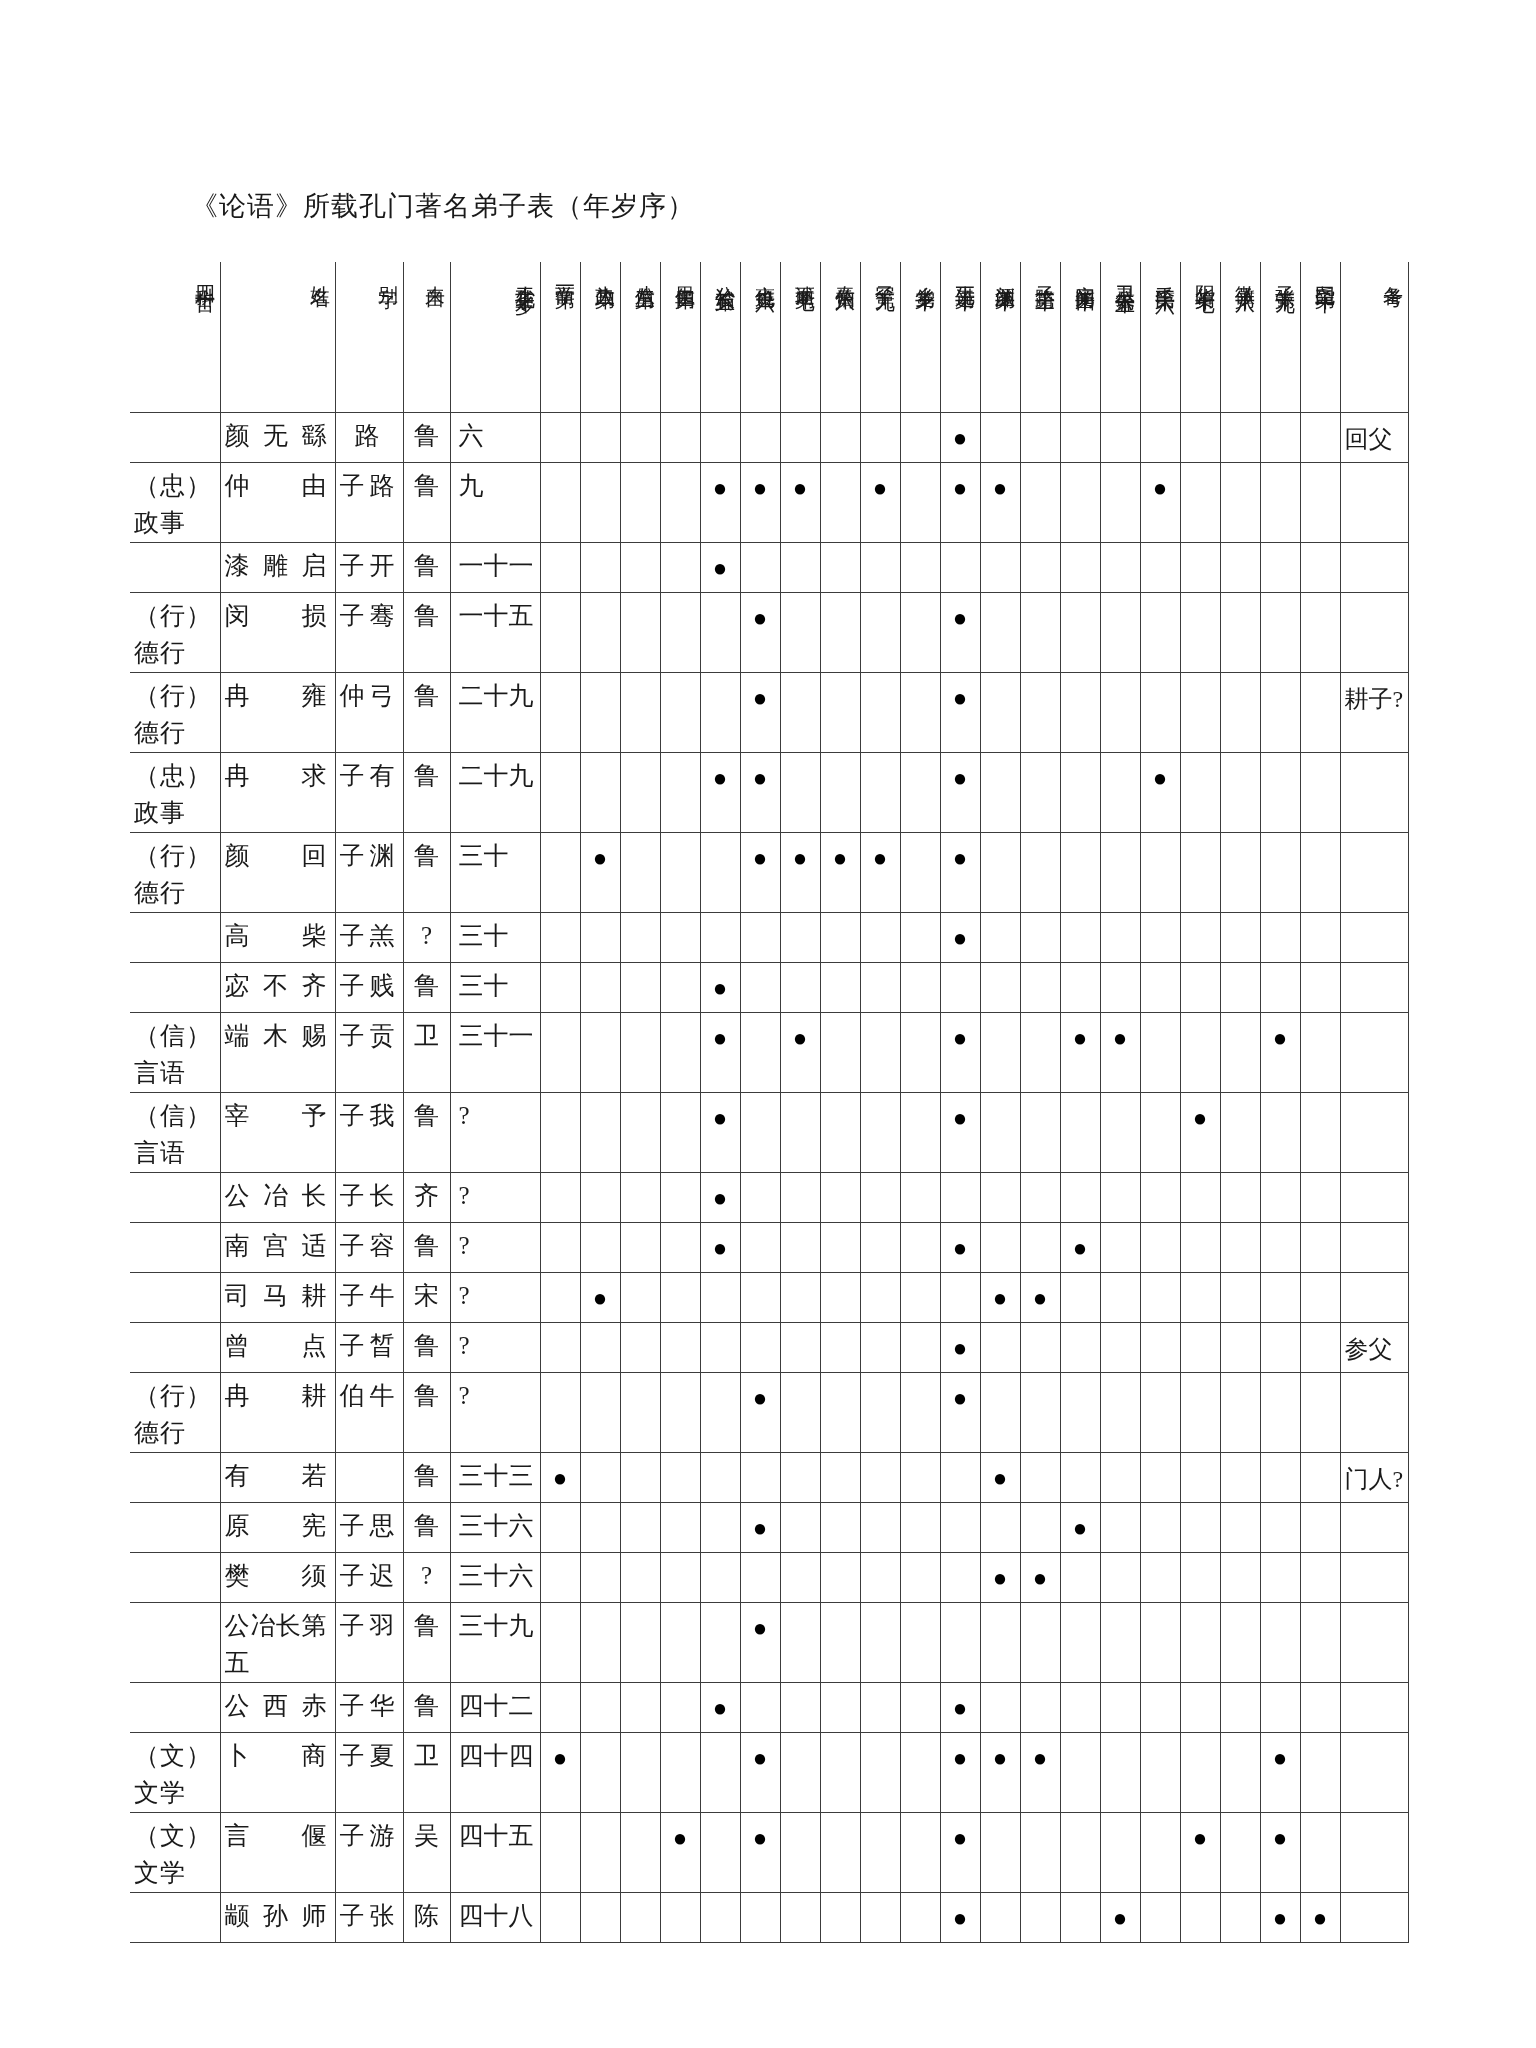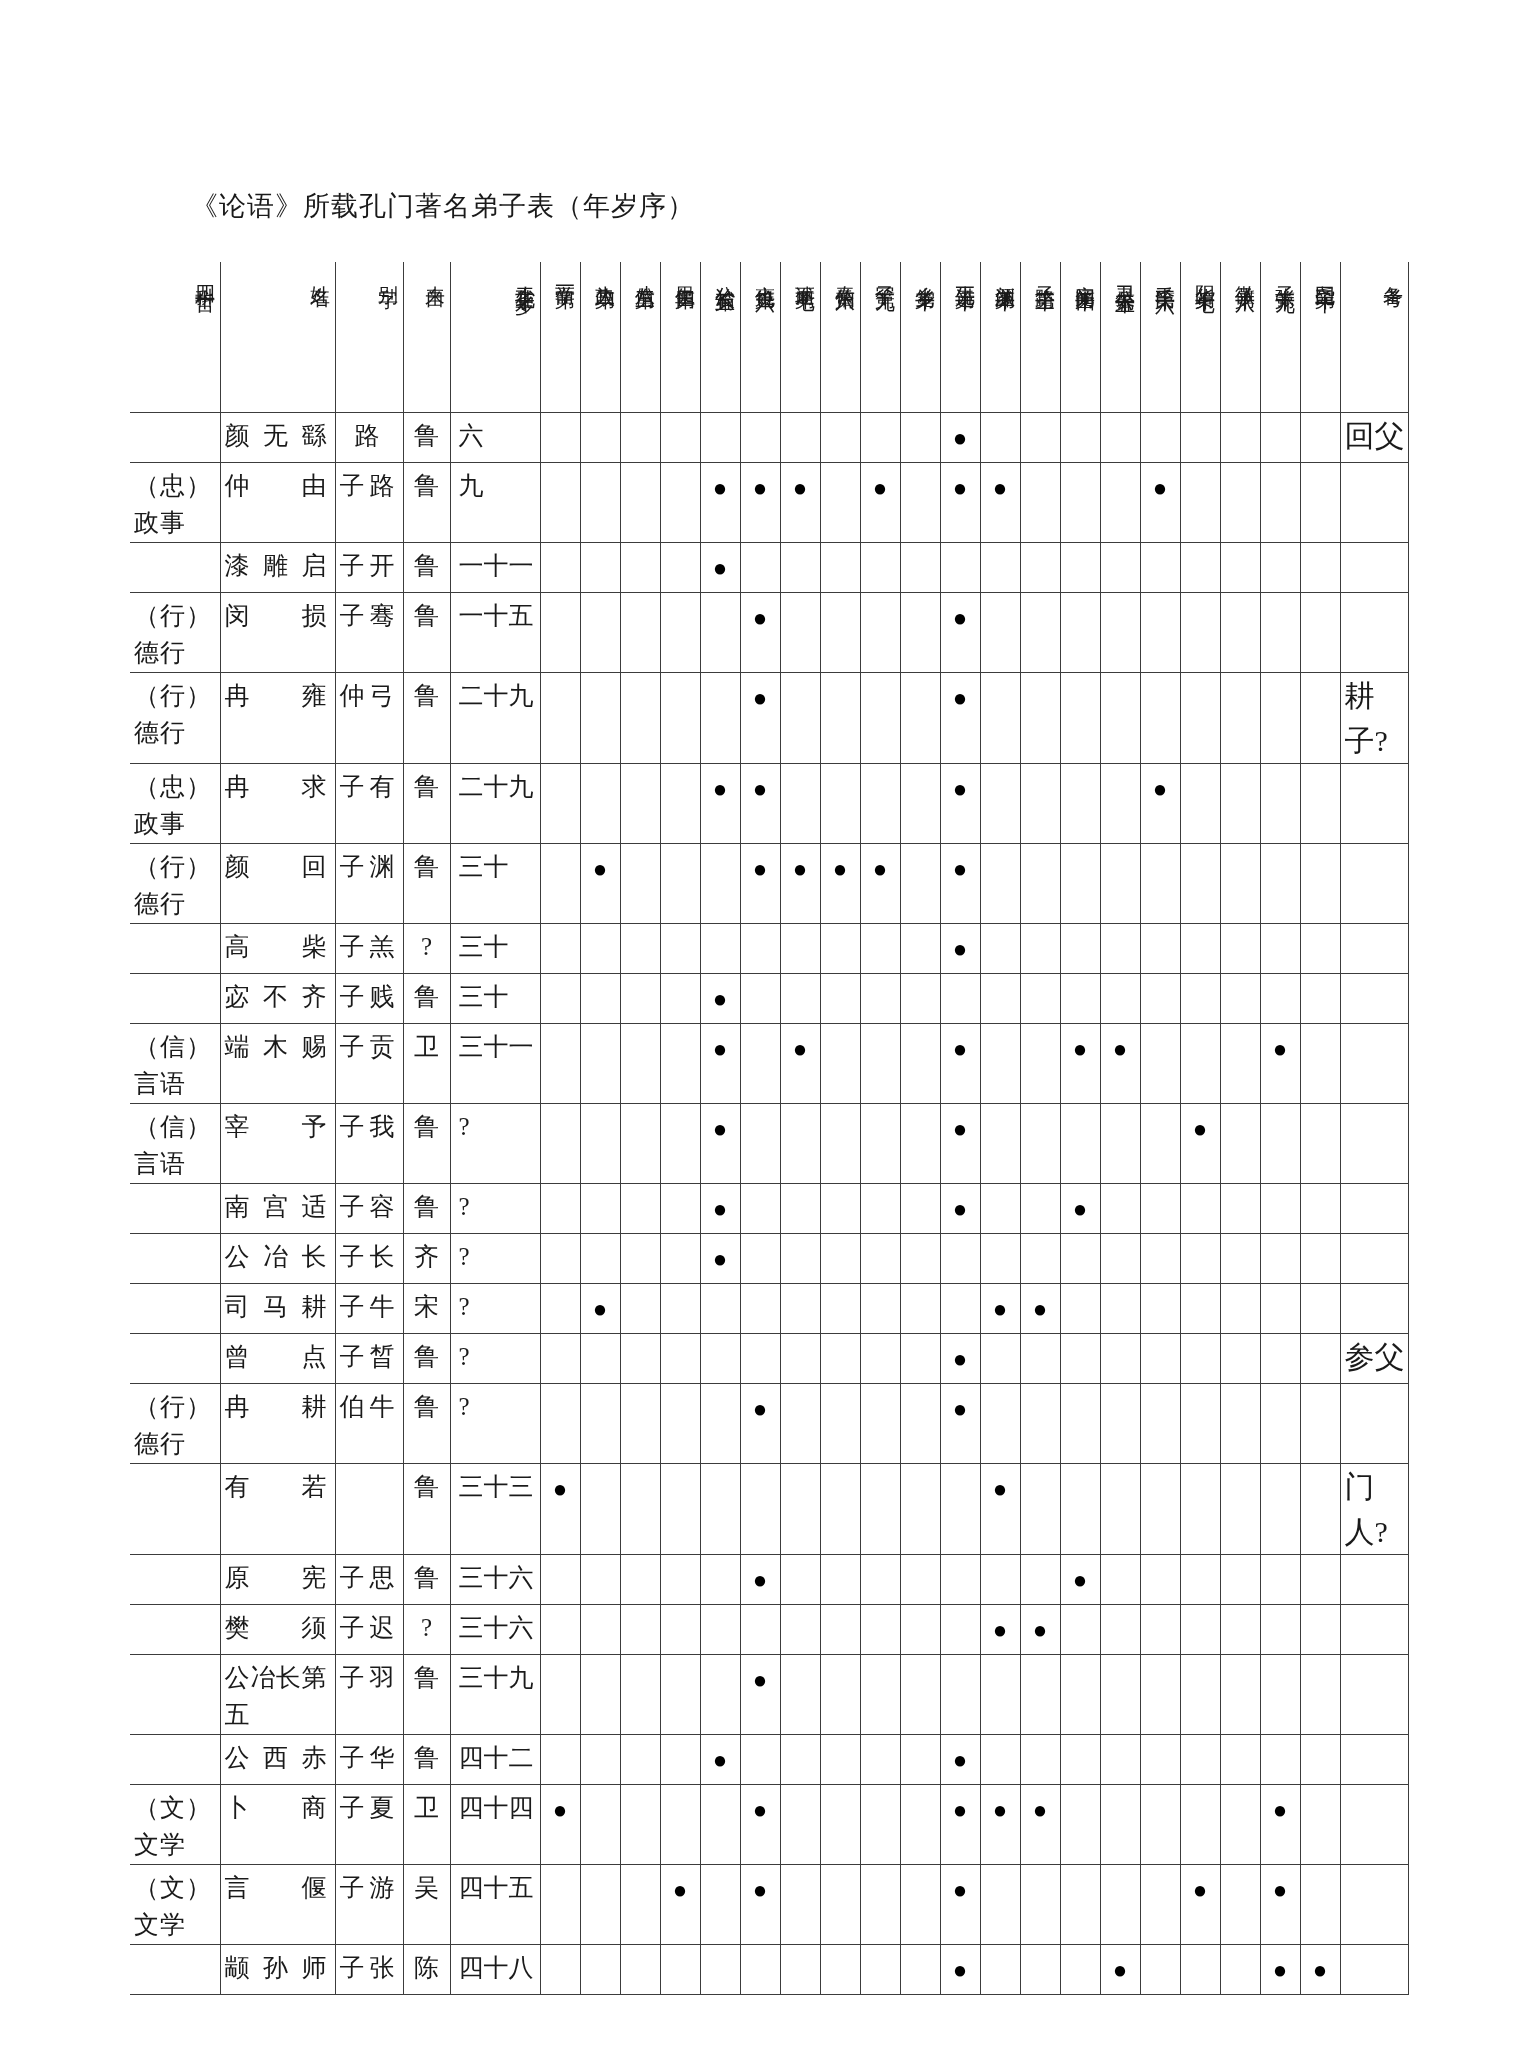--- a/index.html
+++ b/index.html
@@ -55,21 +55,21 @@
   }
   td.c-name, td.c-zi {
     padding: 4px 8px 0 4px;
     text-align: justify;
     text-align-last: justify;
   }
   td.center1 { text-align: center; text-align-last: center; }
   td.c-from { text-align: center; padding-top: 4px; }
   td.c-age  { padding: 4px 0 0 8px; }
   td.c-ch   { text-align: center; padding-top: 6px; }
-  td.c-bk   { padding: 0 0 0 4px; font-size: 30px; }
+  td.c-bk   { padding: 8px 0 0 4px; font-size: 24px; }
   .dot { font-size: 24px; color: #000; line-height: 1.6; }
 </style>
 </head>
 <body>
 
 <div class="page">
   <div class="title">《论语》所载孔门著名弟子表（年岁序）</div>
   <table class="grid">
     <thead>
         <tr>
@@ -412,66 +412,66 @@
           <td class="c-ch"></td>
           <td class="c-ch"></td>
           <td class="c-ch"><span class="dot">●</span></td>
           <td class="c-ch"></td>
           <td class="c-ch"></td>
           <td class="c-ch"></td>
           <td class="c-bk"></td>
         </tr>
         <tr class="short">
           <td class="c-cat edge-l"></td>
-          <td class="c-name">南宫适</td>
-          <td class="c-zi">子容</td>
-          <td class="c-from">鲁</td>
-          <td class="c-age">?</td>
-          <td class="c-ch"></td>
-          <td class="c-ch"></td>
-          <td class="c-ch"></td>
-          <td class="c-ch"></td>
-          <td class="c-ch"><span class="dot">●</span></td>
-          <td class="c-ch"></td>
-          <td class="c-ch"></td>
-          <td class="c-ch"></td>
-          <td class="c-ch"></td>
-          <td class="c-ch"></td>
-          <td class="c-ch"><span class="dot">●</span></td>
-          <td class="c-ch"></td>
-          <td class="c-ch"></td>
-          <td class="c-ch"><span class="dot">●</span></td>
-          <td class="c-ch"></td>
-          <td class="c-ch"></td>
-          <td class="c-ch"></td>
-          <td class="c-ch"></td>
-          <td class="c-ch"></td>
-          <td class="c-ch"></td>
-          <td class="c-bk"></td>
-        </tr>
-        <tr class="short">
-          <td class="c-cat edge-l"></td>
           <td class="c-name">公冶长</td>
           <td class="c-zi">子长</td>
           <td class="c-from">齐</td>
           <td class="c-age">?</td>
           <td class="c-ch"></td>
           <td class="c-ch"></td>
           <td class="c-ch"></td>
           <td class="c-ch"></td>
           <td class="c-ch"><span class="dot">●</span></td>
           <td class="c-ch"></td>
           <td class="c-ch"></td>
           <td class="c-ch"></td>
           <td class="c-ch"></td>
           <td class="c-ch"></td>
           <td class="c-ch"></td>
           <td class="c-ch"></td>
           <td class="c-ch"></td>
           <td class="c-ch"></td>
+          <td class="c-ch"></td>
+          <td class="c-ch"></td>
+          <td class="c-ch"></td>
+          <td class="c-ch"></td>
+          <td class="c-ch"></td>
+          <td class="c-ch"></td>
+          <td class="c-bk"></td>
+        </tr>
+        <tr class="short">
+          <td class="c-cat edge-l"></td>
+          <td class="c-name">南宫适</td>
+          <td class="c-zi">子容</td>
+          <td class="c-from">鲁</td>
+          <td class="c-age">?</td>
+          <td class="c-ch"></td>
+          <td class="c-ch"></td>
+          <td class="c-ch"></td>
+          <td class="c-ch"></td>
+          <td class="c-ch"><span class="dot">●</span></td>
+          <td class="c-ch"></td>
+          <td class="c-ch"></td>
+          <td class="c-ch"></td>
+          <td class="c-ch"></td>
+          <td class="c-ch"></td>
+          <td class="c-ch"><span class="dot">●</span></td>
+          <td class="c-ch"></td>
+          <td class="c-ch"></td>
+          <td class="c-ch"><span class="dot">●</span></td>
           <td class="c-ch"></td>
           <td class="c-ch"></td>
           <td class="c-ch"></td>
           <td class="c-ch"></td>
           <td class="c-ch"></td>
           <td class="c-ch"></td>
           <td class="c-bk"></td>
         </tr>
         <tr class="short">
           <td class="c-cat edge-l"></td>

